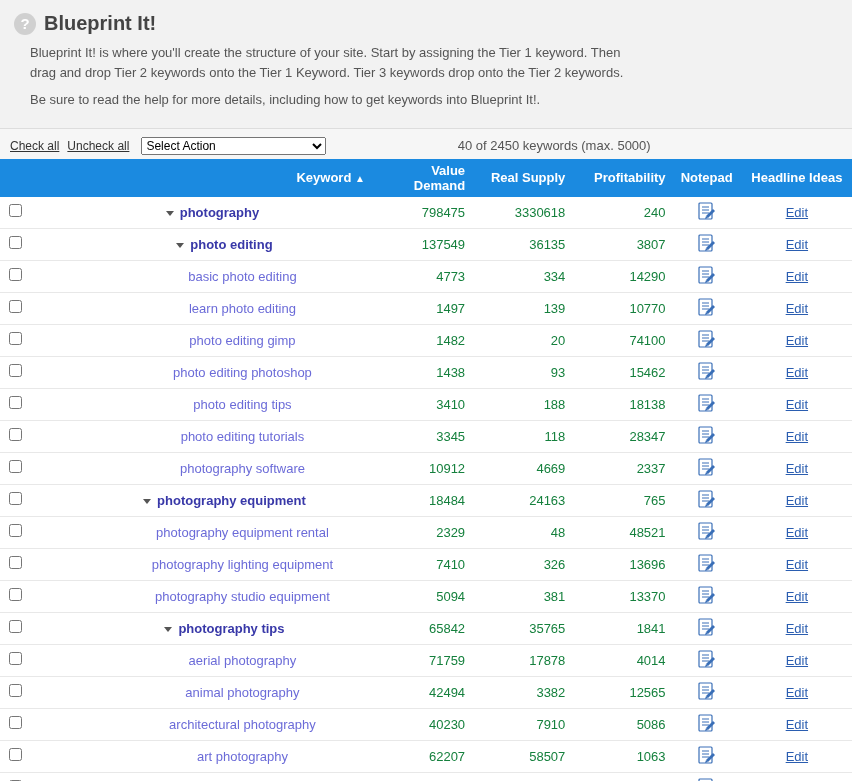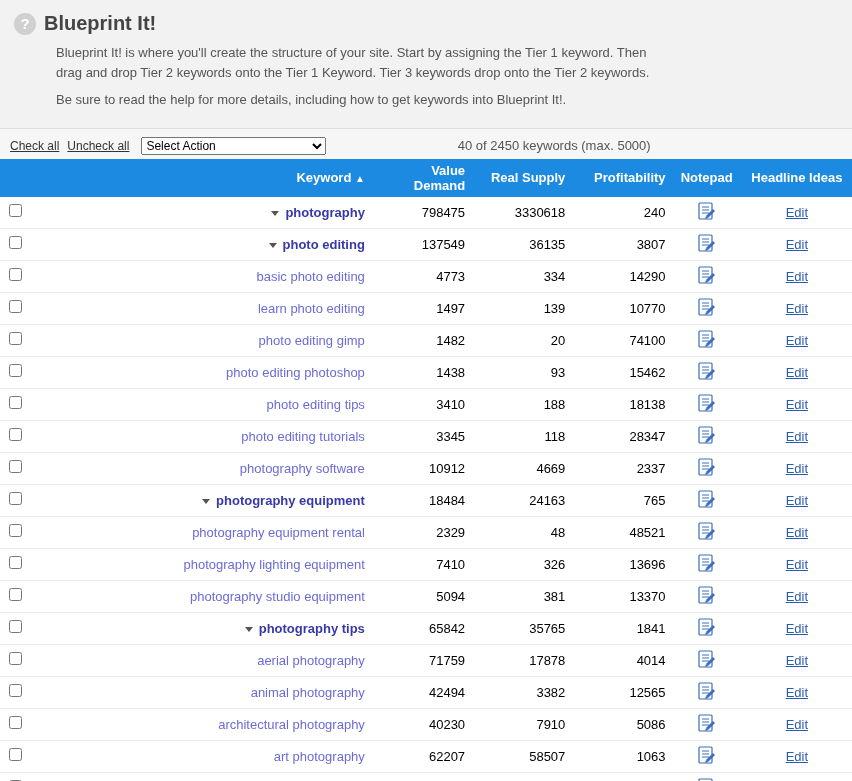--- a/index.html
+++ b/index.html
@@ -1,38 +1,38 @@
 <!DOCTYPE html>
 <html><head>
 <meta charset="utf-8">
 <style>
   * { box-sizing: border-box; margin: 0; padding: 0; }
   body { font-family: Arial, sans-serif; font-size: 13px; color: #333; background: #f6f6f6; width: 852px; }
   .header { background: #f2f2f2; padding: 12px 14px 10px 14px; border-bottom: 1px solid #ddd; }
   .title-row { display: flex; align-items: center; gap: 8px; margin-bottom: 8px; }
   .help-icon { width: 22px; height: 22px; border-radius: 50%; background: #d0d0d0; display: flex; align-items: center; justify-content: center; color: #fff; font-size: 15px; font-weight: bold; }
   h1 { font-size: 20px; color: #444; font-weight: bold; }
-  .desc { margin-left: 42px; font-size: 13px; color: #555; line-height: 1.5; margin-bottom: 8px; max-width: 600px; }
+  .desc { margin-left: 16px; font-size: 13px; color: #555; line-height: 1.5; margin-bottom: 8px; max-width: 600px; }
   .toolbar { display: flex; align-items: center; padding: 8px 10px 4px 10px; border-radius: 7px; }
   .link { color: #333; text-decoration: underline; font-size: 12px; margin-right: 8px; cursor: pointer; }
   select { font-size: 12px; width: 185px; margin-left: 4px; }
   .count { flex:1; text-align:center; font-size: 13px; color: #555; margin-left:-60px;}
   table { width: 100%; border-collapse: collapse; table-layout: fixed; }
   thead th { background: #1b8ae0; color: #fff; font-weight: bold; font-size: 13px; padding: 4px 6px; text-align: right; border: none; }
   thead th:first-child { text-align: left; padding-left: 36px; }
   thead th .sort { font-size: 10px; }
   tbody tr { border-bottom: 1px solid #e8e8e8; background: #fff; }
   tbody td { padding: 4px 6px; vertical-align: middle; height: 25px; }
   .cb-cell { width: 30px; text-align: center; }
   .cb-cell input { }
-  .kw-cell { text-align: right; color: #5151c0; }
+  .kw-cell { text-align: center; color: #5151c0; }
   .kw-link { color: #6b6bd8; cursor: pointer; font-weight: normal;}
   .kw-link.b { font-weight: bold; color:#3838a8; }
   .tri { display:inline-block; width:0; height:0; border-left:4px solid transparent; border-right:4px solid transparent; border-top:5px solid #555; margin-right:6px; vertical-align: middle;}
-  .num { text-align: right; font-family: Arial; color: #000000; }
+  .num { text-align: right; font-family: Arial; color: #15803d; }
   .notepad-cell { text-align: center; }
   .notepad-icon { cursor: pointer; display:inline-block;}
   .edit-cell { text-align: center; }
   .edit-link { color: #2a5db0; text-decoration: underline; cursor: pointer; }
   col.c-cb{width:30px} col.c-kw{width:340px} col.c-vd{width:100px} col.c-rs{width:100px} col.c-pr{width:100px} col.c-np{width:70px} col.c-hi{width:110px}
 </style>
 </head>
 <body>
 
 <div class="header">

